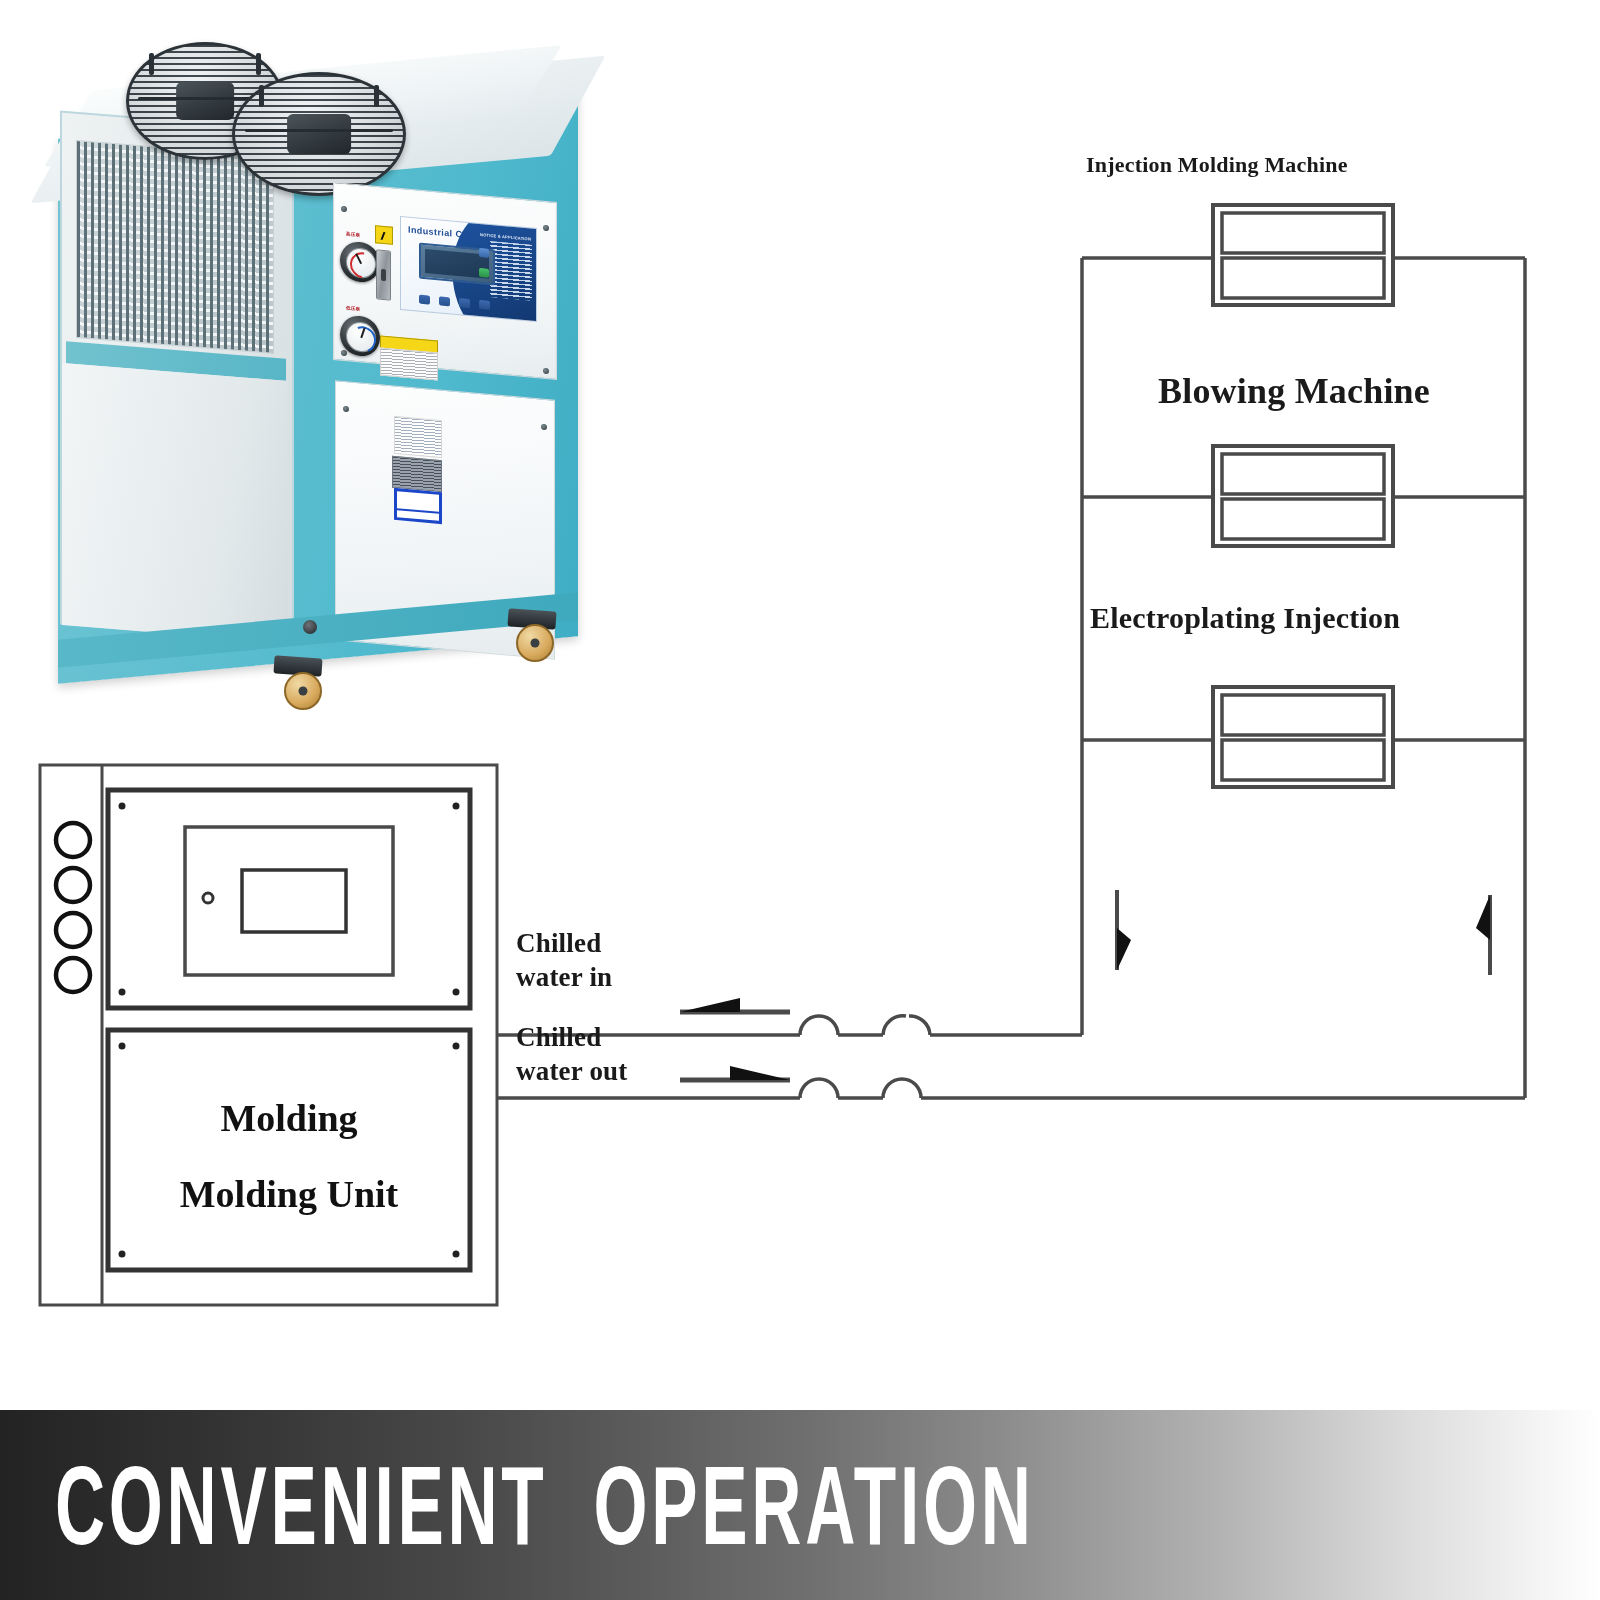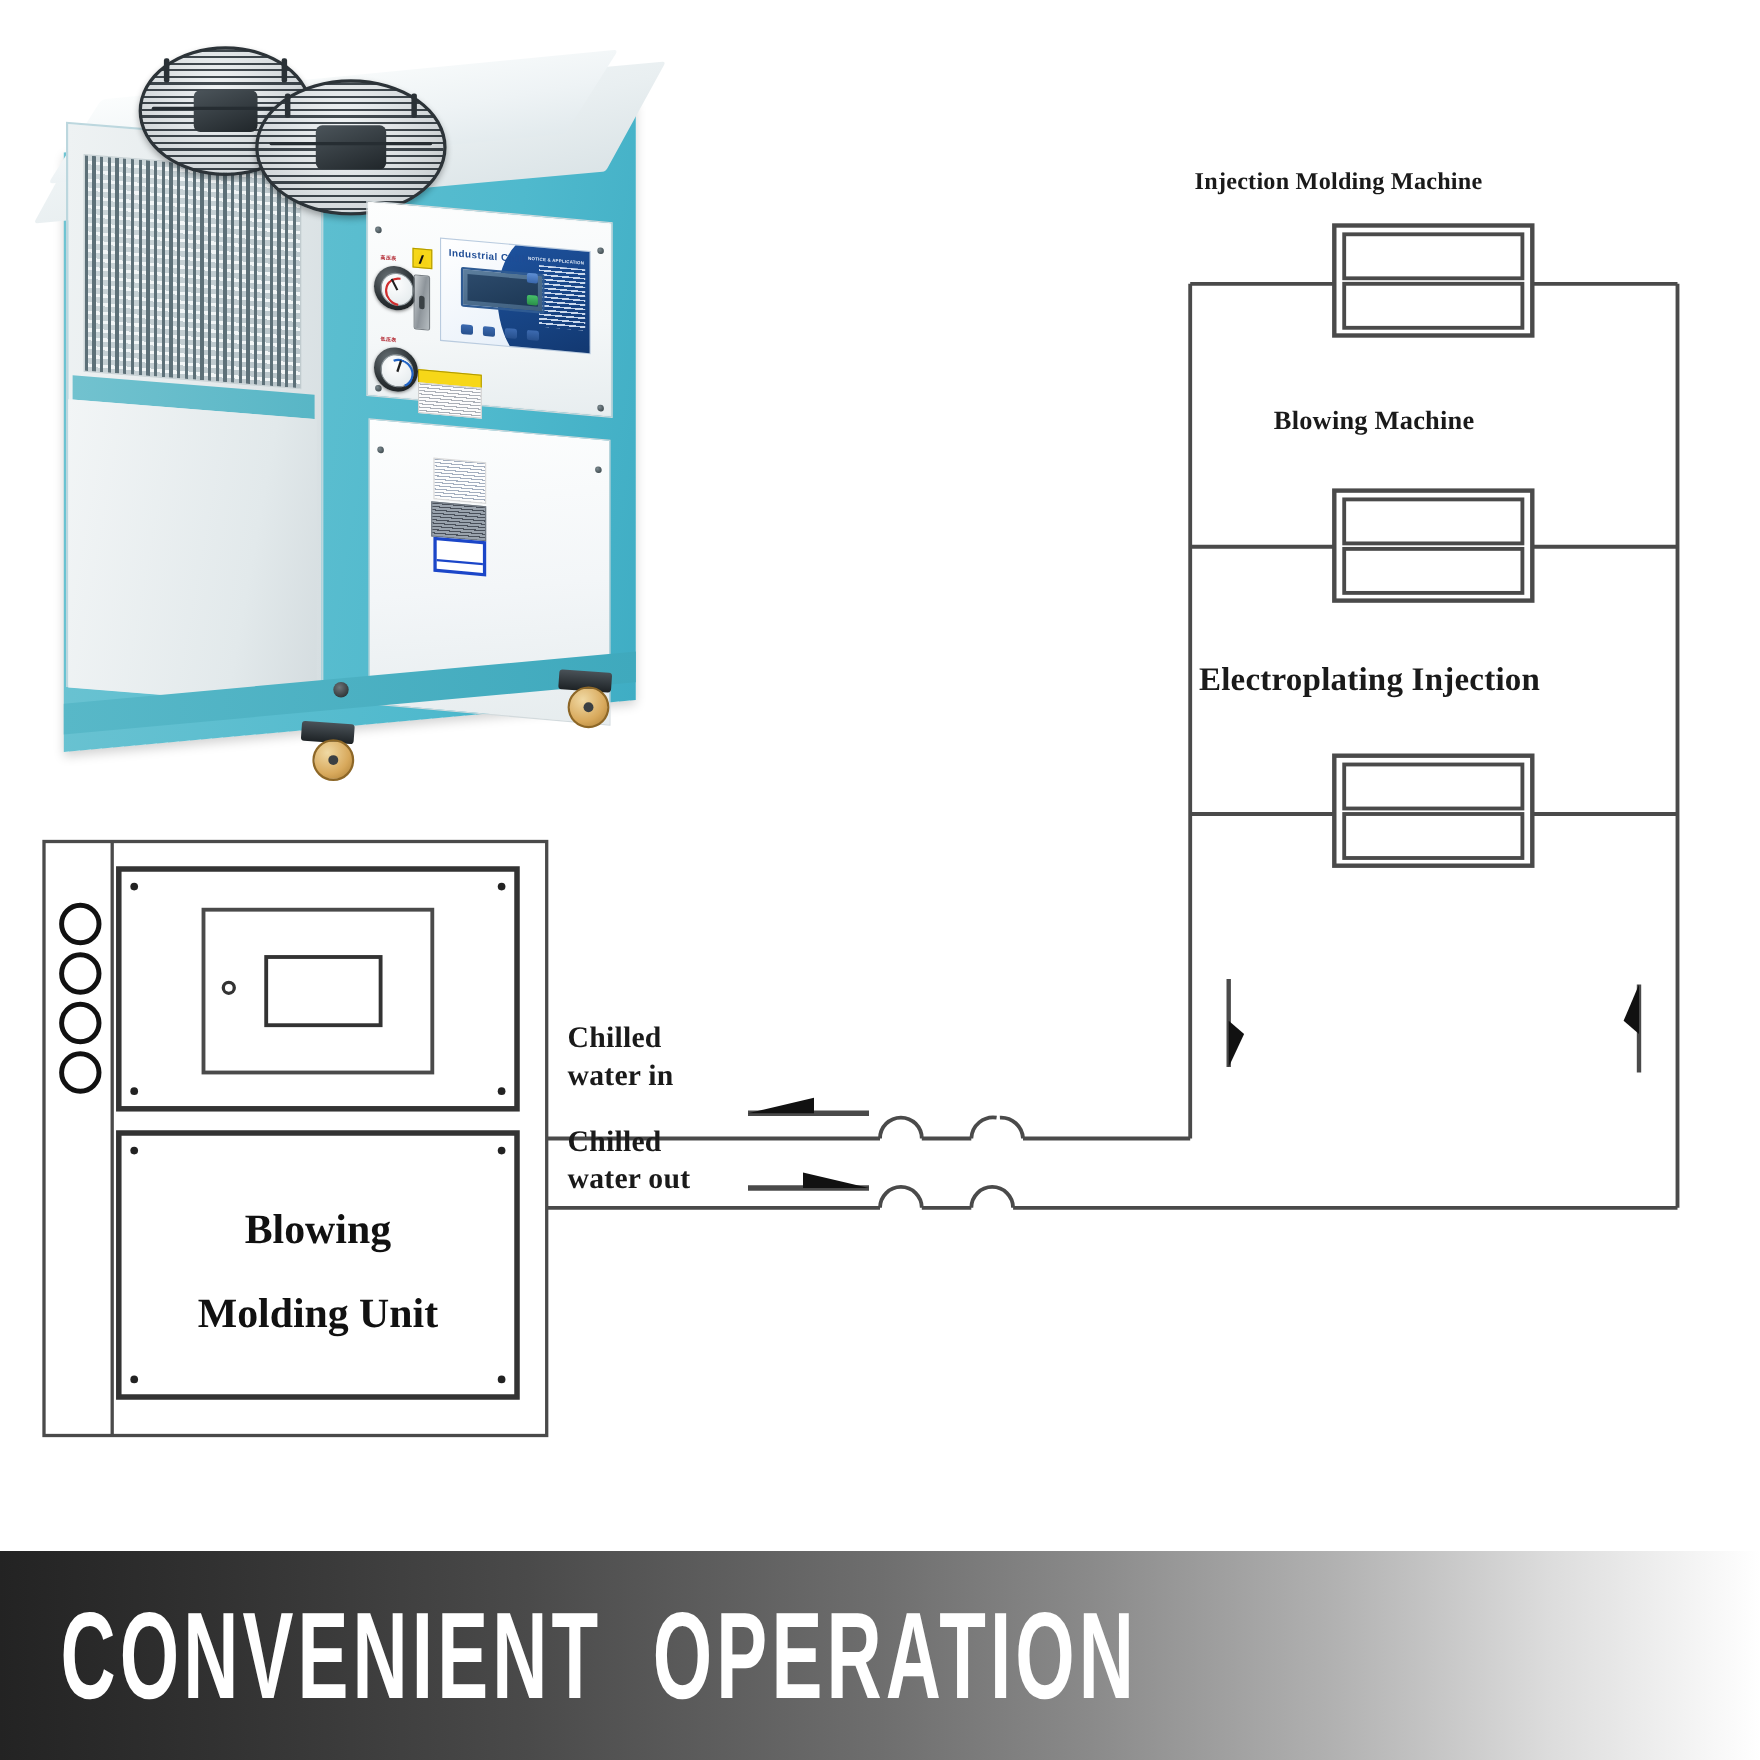--- a/index.html
+++ b/index.html
@@ -266,21 +266,21 @@
   
   .dlabel {
     position: absolute;
     font-family: "Liberation Serif", serif;
     font-weight: 700;
     color: #1a1a1a;
     white-space: pre;
     letter-spacing: .2px;
   }
   #lbl-injection { left: 1086px; top: 152px; font-size: 22px; }
-  #lbl-blowing   { left: 1158px; top: 370px; font-size: 24px; }
+  #lbl-blowing   { left: 1158px; top: 370px; font-size: 36px; }
   #lbl-electro   { left: 1090px; top: 601px; font-size: 30px; }
   #lbl-chilled-in  { left: 516px; top: 926px; font-size: 27px; line-height: 34px; }
   #lbl-chilled-out { left: 516px; top: 1020px; font-size: 27px; line-height: 34px; }
   #lbl-chiller-unit {
     position: absolute; left: 104px; top: 1080px; width: 370px;
     text-align: center; font-size: 38px; font-weight: 700; line-height: 76px;
     font-family: "Liberation Serif", serif; color: #111;
   }
 
   
@@ -506,21 +506,21 @@
 
   <div class="dlabel" id="lbl-injection">Injection Molding Machine</div>
   <div class="dlabel" id="lbl-blowing">Blowing Machine</div>
   <div class="dlabel" id="lbl-electro">Electroplating Injection</div>
   <div class="dlabel" id="lbl-chilled-in">Chilled
 water in</div>
   <div class="dlabel" id="lbl-chilled-out">Chilled
 water out</div>
 
   <div id="lbl-chiller-unit">
-    <div>Blowing</div>
+    <div>Molding</div>
     <div>Molding Unit</div>
   </div>
 
   <div id="banner">
     <div id="banner-text">CONVENIENT  OPERATION</div>
   </div>
 
 </div>
 
 </body></html>

